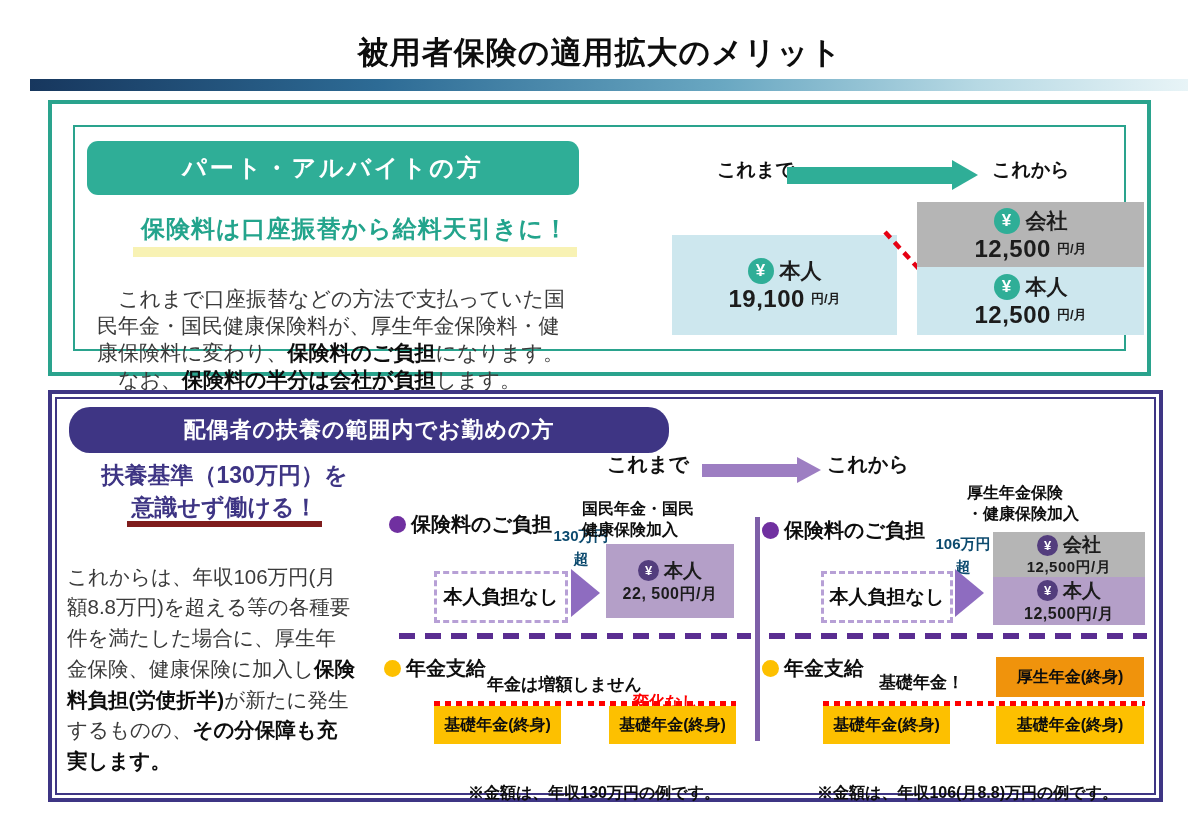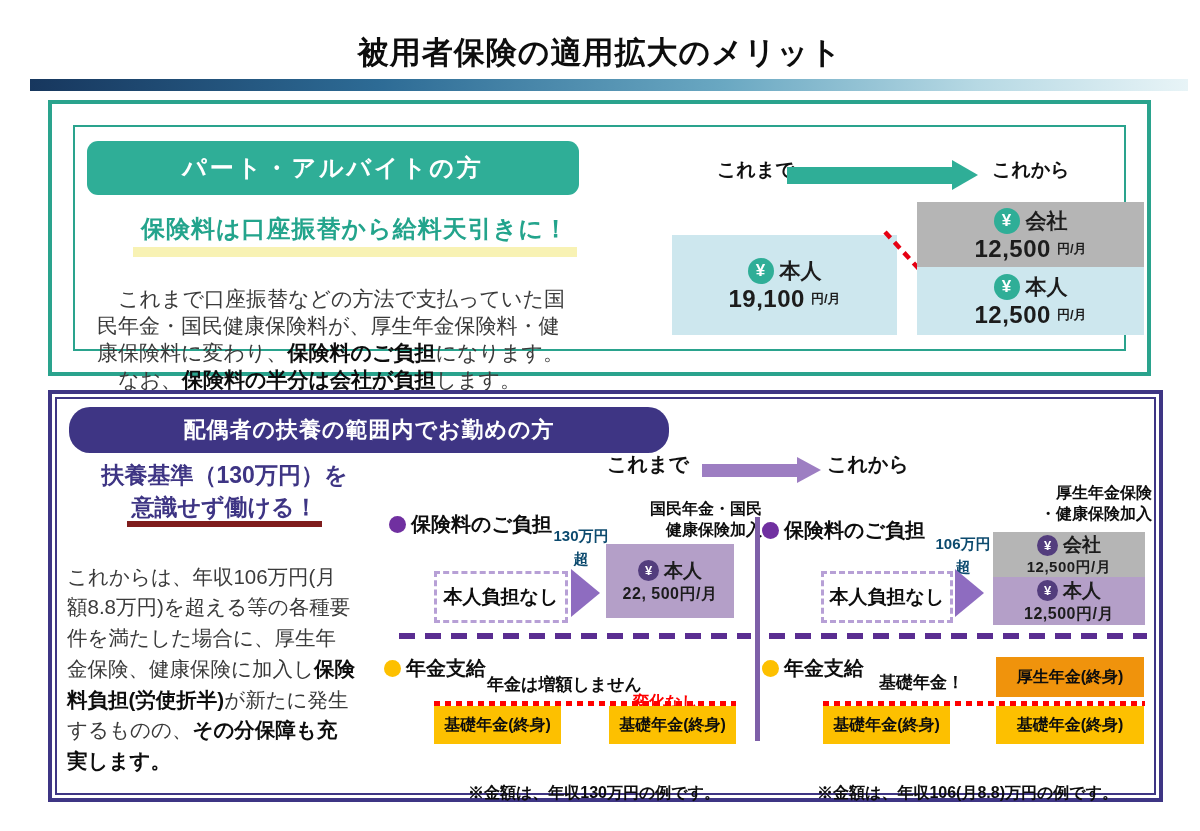--- a/index.html
+++ b/index.html
@@ -68,21 +68,21 @@
   .s2-arrow .shaft{width:95px;height:13px;background:#9d7ec2;}
   .s2-arrow .head{border-top:13px solid transparent;border-bottom:13px solid transparent;
                   border-left:24px solid #9d7ec2;}
   .bullet-label{position:absolute;display:flex;align-items:center;gap:5px;
                 font-size:20px;font-weight:bold;color:#0d0d0d;white-space:nowrap;}
   .dot{width:17px;height:17px;border-radius:50%;flex:0 0 auto;}
   .dot.purple{background:#7030a0;}
   .dot.gold{background:#fdc000;}
   .threshold{position:absolute;text-align:center;font-size:15px;font-weight:600;
              line-height:1.5;color:#0c4a6e;}
-  .enroll{position:absolute;text-align:right;font-size:16px;font-weight:bold;
+  .enroll{position:absolute;text-align:left;font-size:16px;font-weight:bold;
           line-height:1.3;color:#0d0d0d;}
   .dashed-box{position:absolute;border:3px dashed #b7a0d6;background:#fff;
               display:flex;align-items:center;justify-content:center;
               font-size:19px;font-weight:bold;color:#0d0d0d;}
   .tri{position:absolute;width:0;height:0;border-top:24px solid transparent;
        border-bottom:24px solid transparent;border-left:29px solid #8e6cc0;}
   .pbox{position:absolute;background:#b49fc8;display:flex;flex-direction:column;
         align-items:center;justify-content:center;color:#0d0d0d;}
   .pbox .mrow{font-size:19px;gap:5px;}
   .pbox .amount{font-size:16px;}

